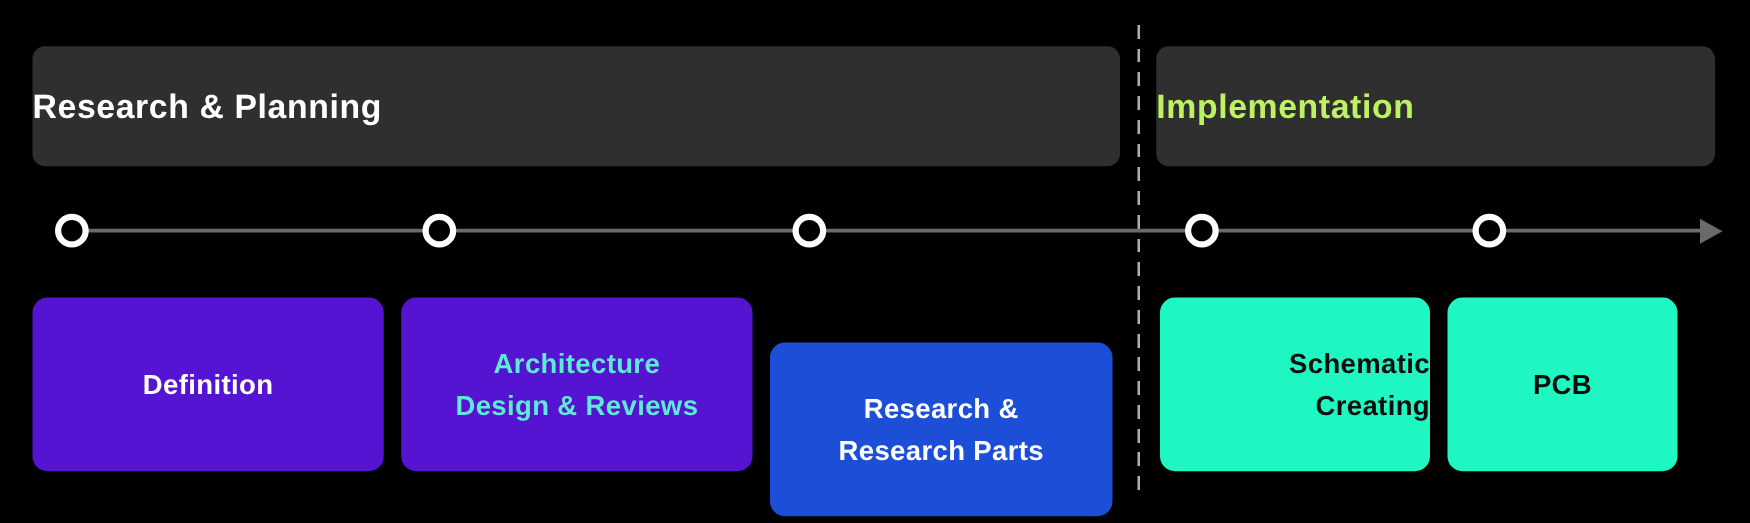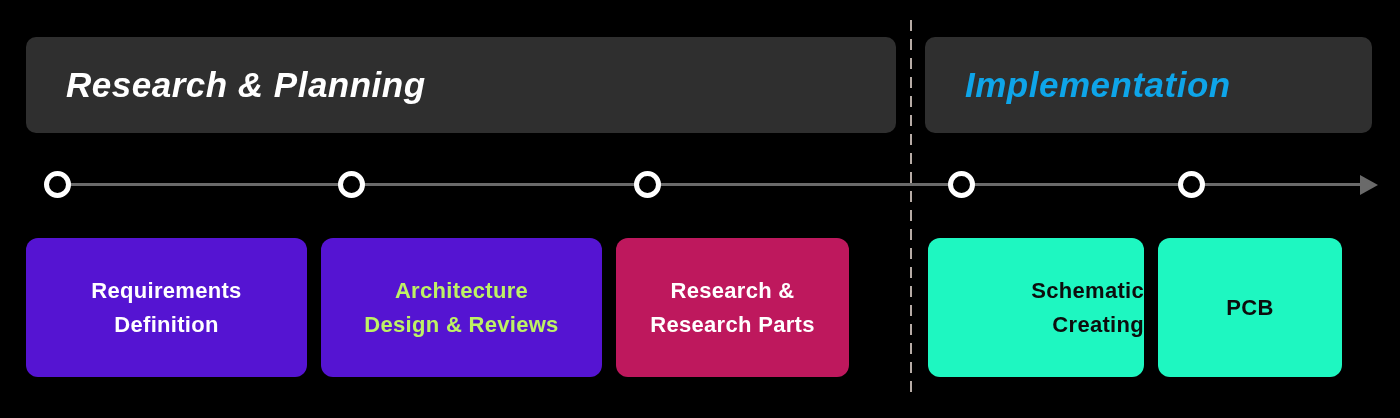--- a/index.html
+++ b/index.html
@@ -22,26 +22,24 @@
     top: 37px;
     height: 96px;
     border-radius: 10px;
     display: flex;
     align-items: center;
   }
   .band-planning { left: 26px; width: 870px; }
   .band-implementation { left: 925px; width: 447px; }
   .phase-label {
     color: #ffffff;
-    font-size: 35px;
+    font-size: 27px;
     font-weight: 800;
     letter-spacing: 0.5px;
-    padding-left: 40px;
     white-space: nowrap;
-    font-style: italic;
   }
 
   
   .phase-divider {
     position: absolute;
     left: 910px;
     top: 20px;
     width: 2px;
     height: 375px;
     background: repeating-linear-gradient(
@@ -100,43 +98,42 @@
 </style>
 </head>
 <body>
 
 <div class="canvas" style="background-color: rgb(0, 0, 0);">
 
   <div class="phase-band band-planning" style="background-color: rgb(47, 47, 47);">
     <span class="phase-label" style="color: rgb(255, 255, 255);">Research &amp; Planning</span>
   </div>
   <div class="phase-band band-implementation" style="background-color: rgb(47, 47, 47);">
-    <span class="phase-label" style="color: #0ea5e9;">Implementation</span>
+    <span class="phase-label" style="color: #bef264;">Implementation</span>
   </div>
 
   <div class="phase-divider" style="color: rgb(183, 172, 166);"></div>
 
   <div class="timeline-line" style="background-color: rgb(106, 106, 106);"></div>
   <div class="timeline-arrow" style="border-left-color: rgb(106, 106, 106);"></div>
 
   <div class="timeline-node" style="left:44px"></div>
   <div class="timeline-node" style="left:338px"></div>
   <div class="timeline-node" style="left:634px"></div>
   <div class="timeline-node" style="left:948px"></div>
   <div class="timeline-node" style="left:1178px"></div>
 
   <div class="step-card" style="left: 26px; width: 281px; background-color: rgb(85, 20, 210); color: rgb(255, 255, 255);">
-    <span>Requirements</span>
     <span>Definition</span>
   </div>
-  <div class="step-card" style="left: 321px; width: 281px; background-color: rgb(85, 20, 210); color: #bef264;">
+  <div class="step-card" style="left: 321px; width: 281px; background-color: rgb(85, 20, 210); color: #5eead4;">
     <span>Architecture</span>
     <span>Design &amp; Reviews</span>
   </div>
-  <div class="step-card" style="left: 616px; width: 233px; background-color: #be185d; color: rgb(255, 255, 255);">
+  <div class="step-card" style="left: 616px; width: 274px; background-color: #1d4ed8; color: rgb(255, 255, 255); margin-top: 36px;">
     <span>Research &amp;</span>
     <span>Research Parts</span>
   </div>
 
   <div class="step-card" style="left: 928px; width: 216px; background-color: rgb(30, 247, 193); color: rgb(13, 13, 13); align-items: flex-end;">
     <span>Schematic</span>
     <span>Creating</span>
   </div>
   <div class="step-card" style="left: 1158px; width: 184px; background-color: rgb(30, 247, 193); color: rgb(13, 13, 13);">
     <span>PCB</span>

